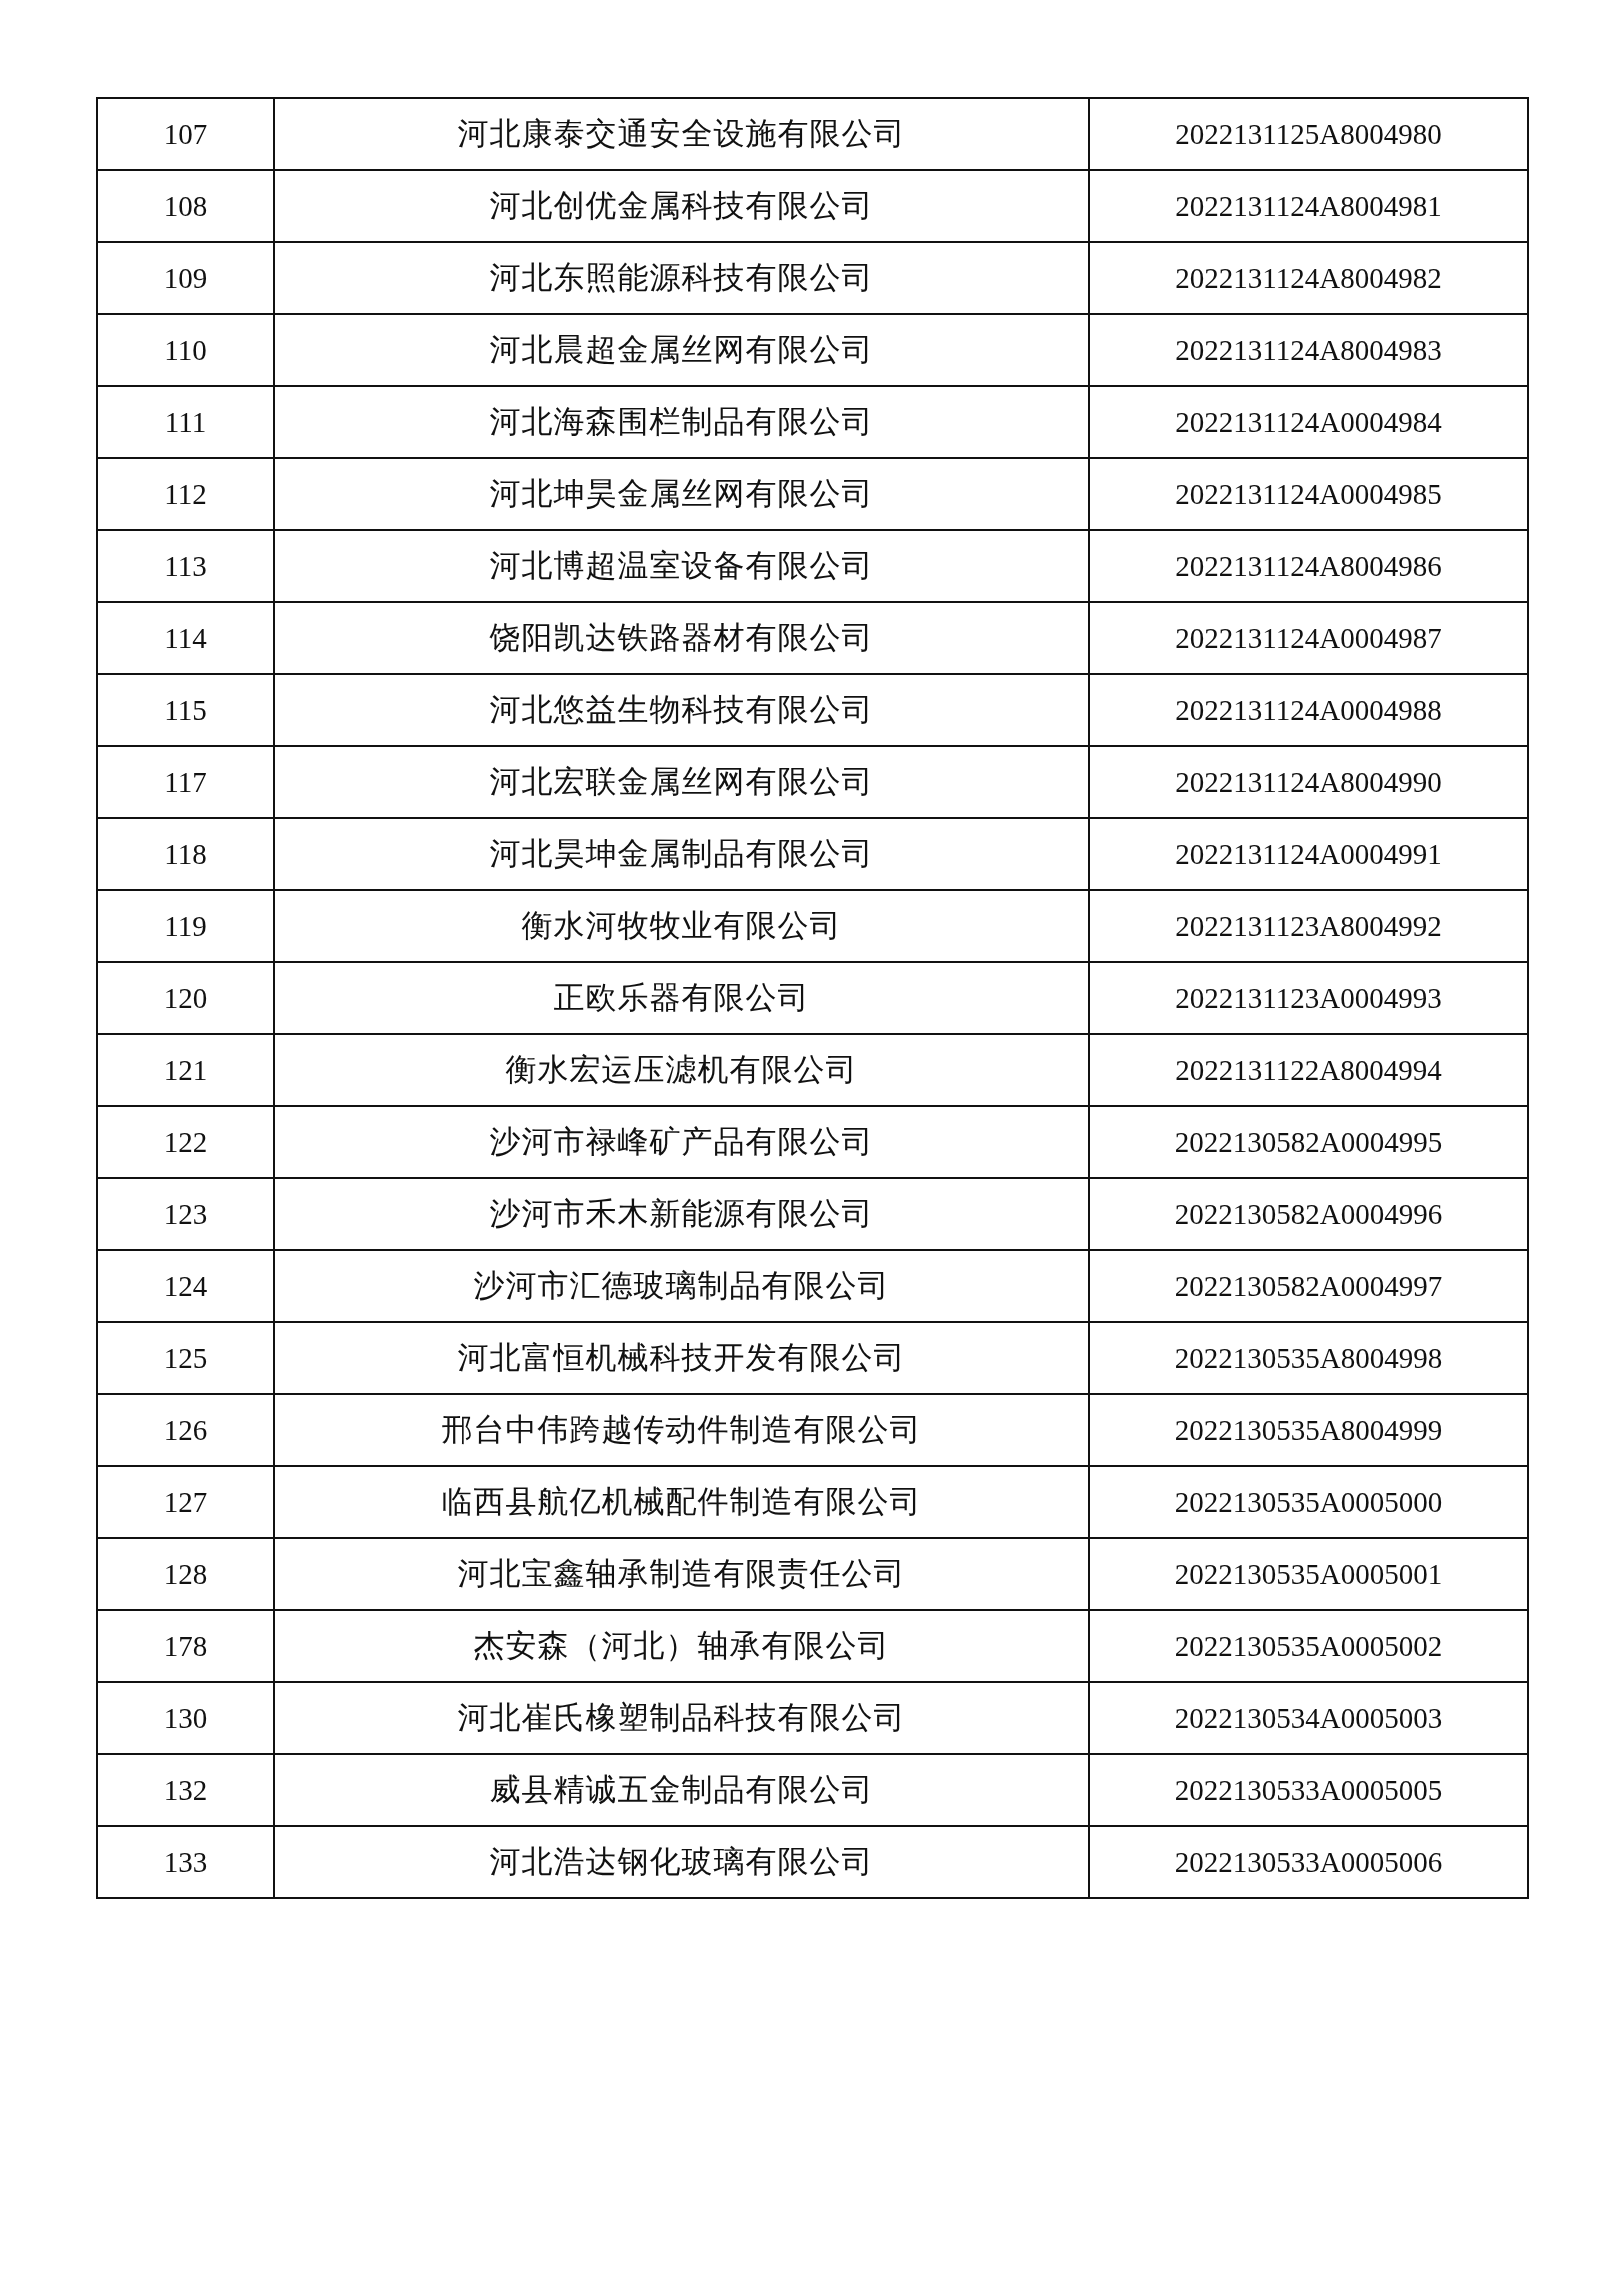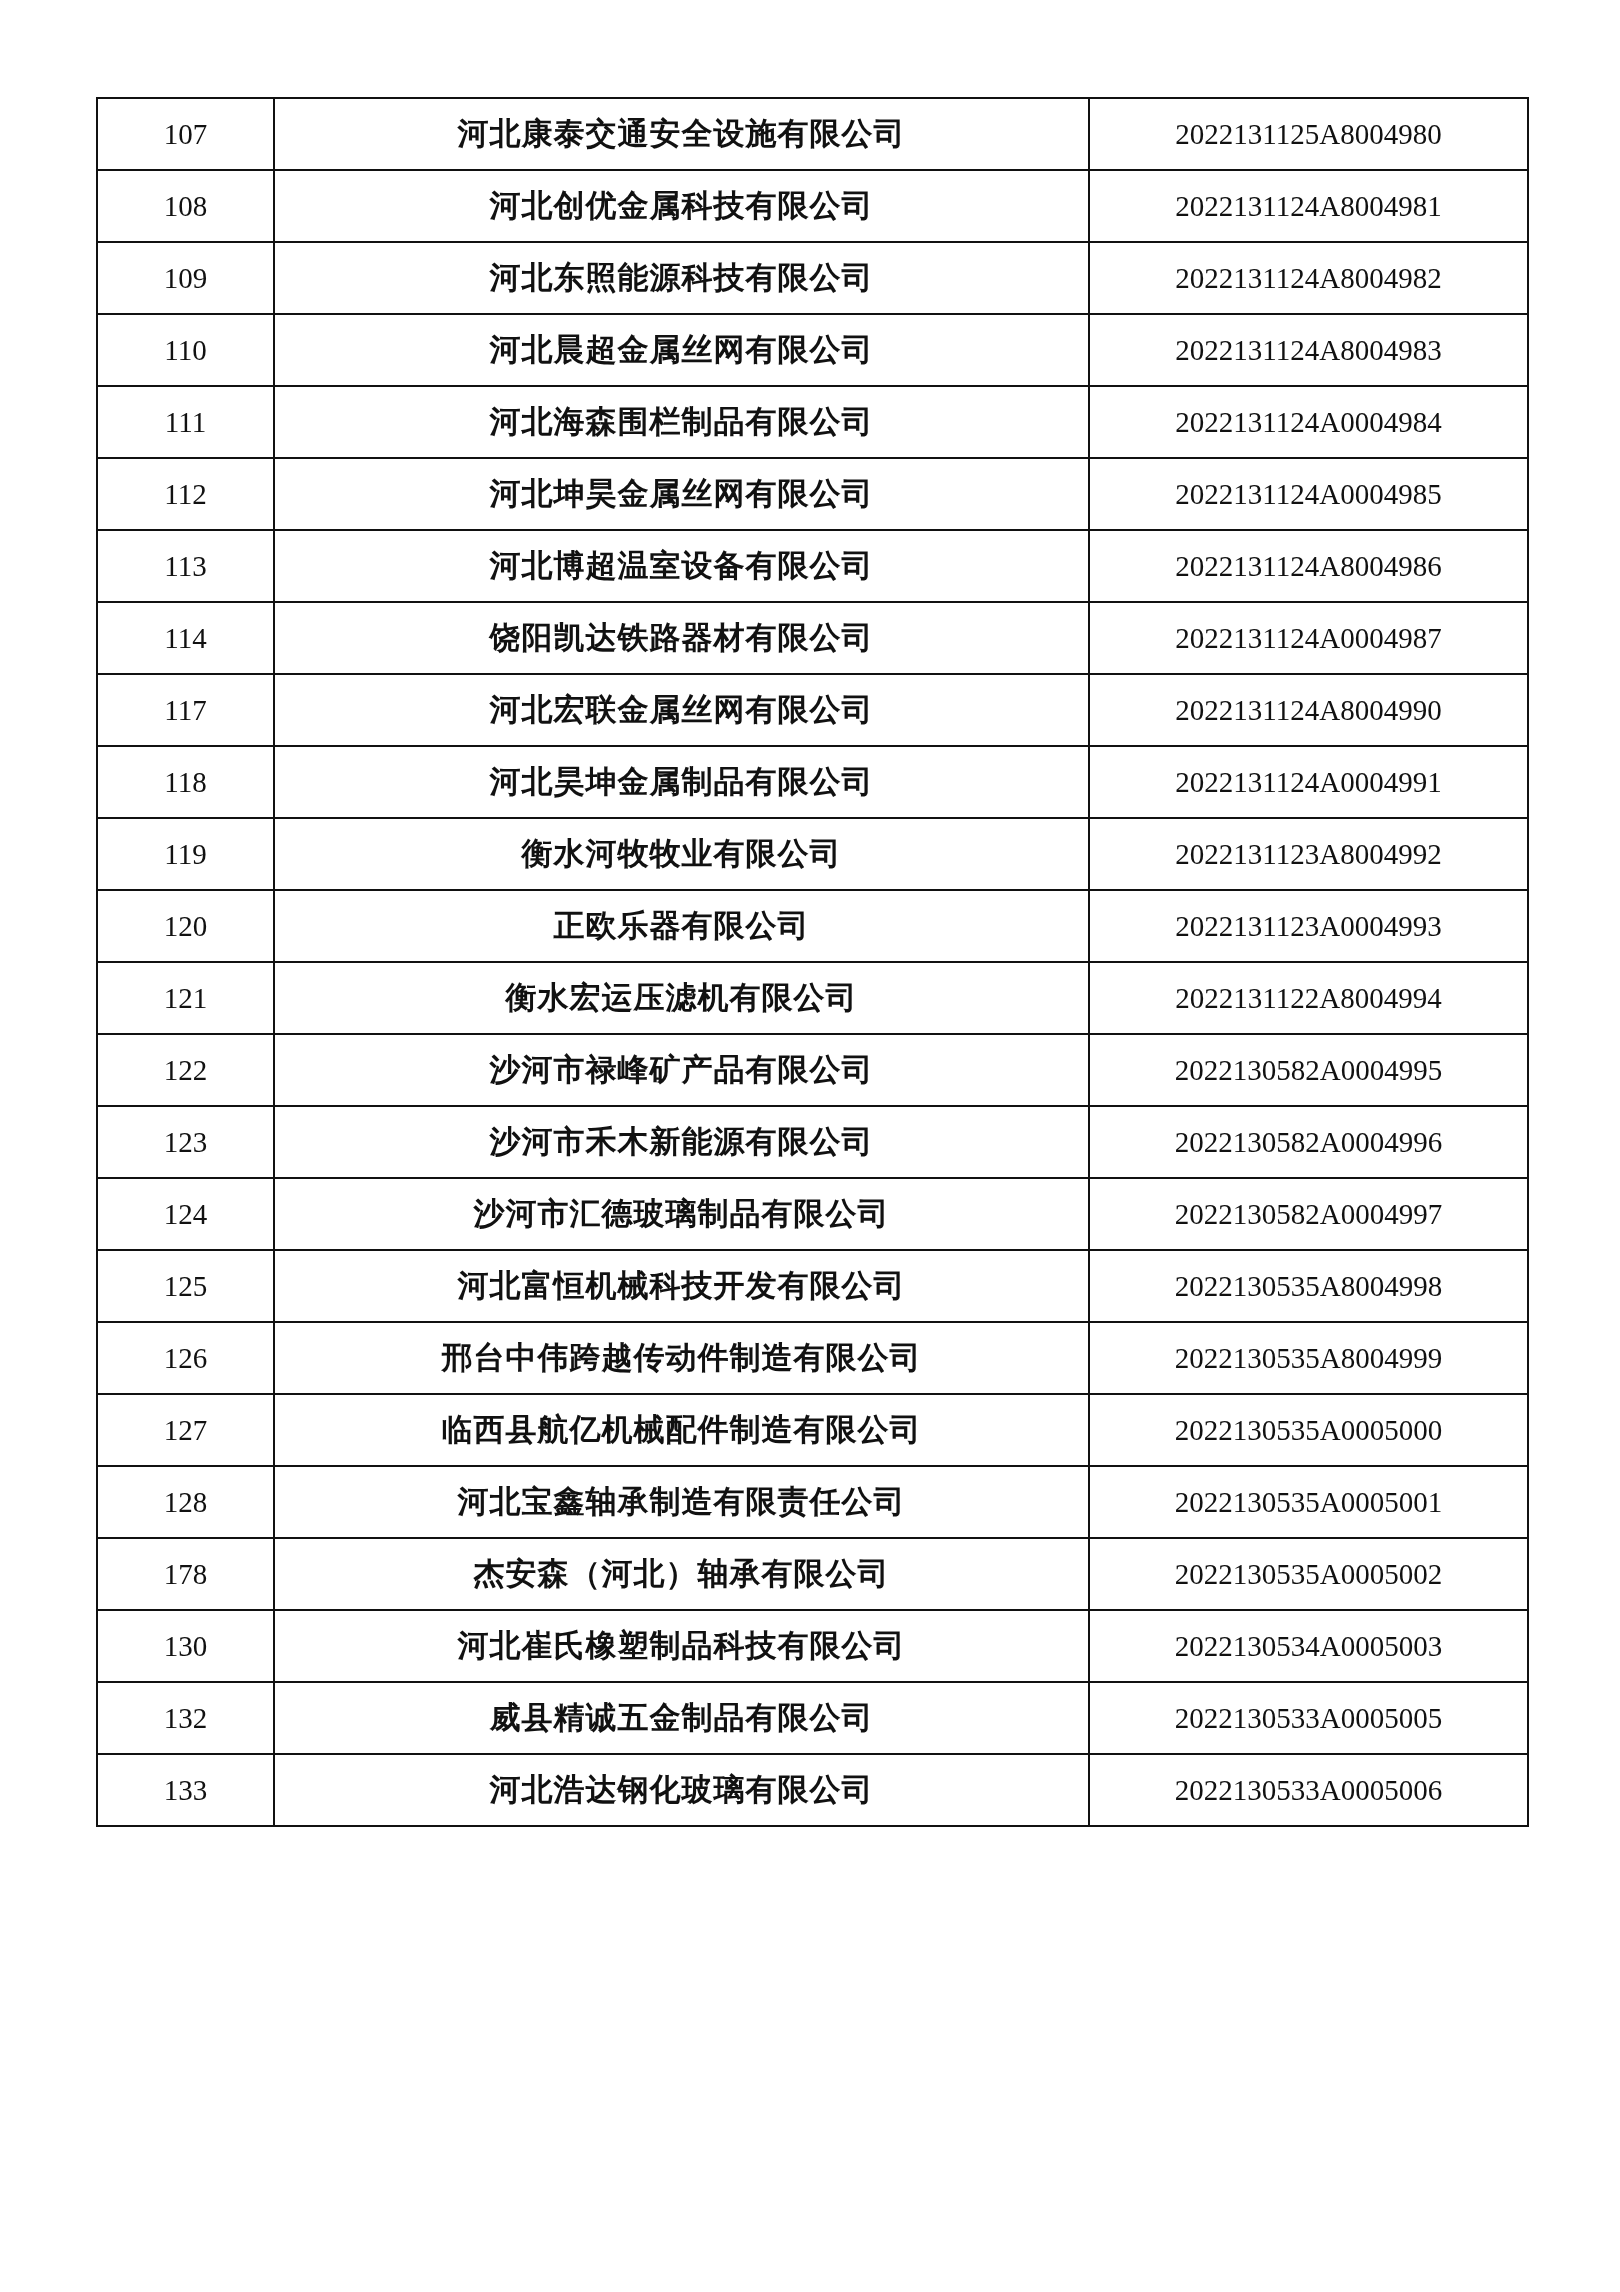--- a/index.html
+++ b/index.html
@@ -43,21 +43,20 @@
       overflow: hidden;
     }
     td.idx {
       font-size: 29px;
       letter-spacing: 0px;
     }
     td.name {
       font-size: 31px;
       letter-spacing: 1px;
       font-family: "DejaVu Serif", "Liberation Serif", serif;
-      font-weight: bold;
     }
     td.code {
       font-size: 29px;
       letter-spacing: 0px;
       margin-top: 38px;
     }
   </style>
 </head>
 <body>
 
@@ -103,20 +102,25 @@
           <td class="idx">113</td>
           <td class="name">河北博超温室设备有限公司</td>
           <td class="code">2022131124A8004986</td>
         </tr>
       <tr>
           <td class="idx">114</td>
           <td class="name">饶阳凯达铁路器材有限公司</td>
           <td class="code">2022131124A0004987</td>
         </tr>
       <tr>
+          <td class="idx">115</td>
+          <td class="name">河北悠益生物科技有限公司</td>
+          <td class="code">2022131124A0004988</td>
+        </tr>
+      <tr>
           <td class="idx">117</td>
           <td class="name">河北宏联金属丝网有限公司</td>
           <td class="code">2022131124A8004990</td>
         </tr>
       <tr>
           <td class="idx">118</td>
           <td class="name">河北昊坤金属制品有限公司</td>
           <td class="code">2022131124A0004991</td>
         </tr>
       <tr>

